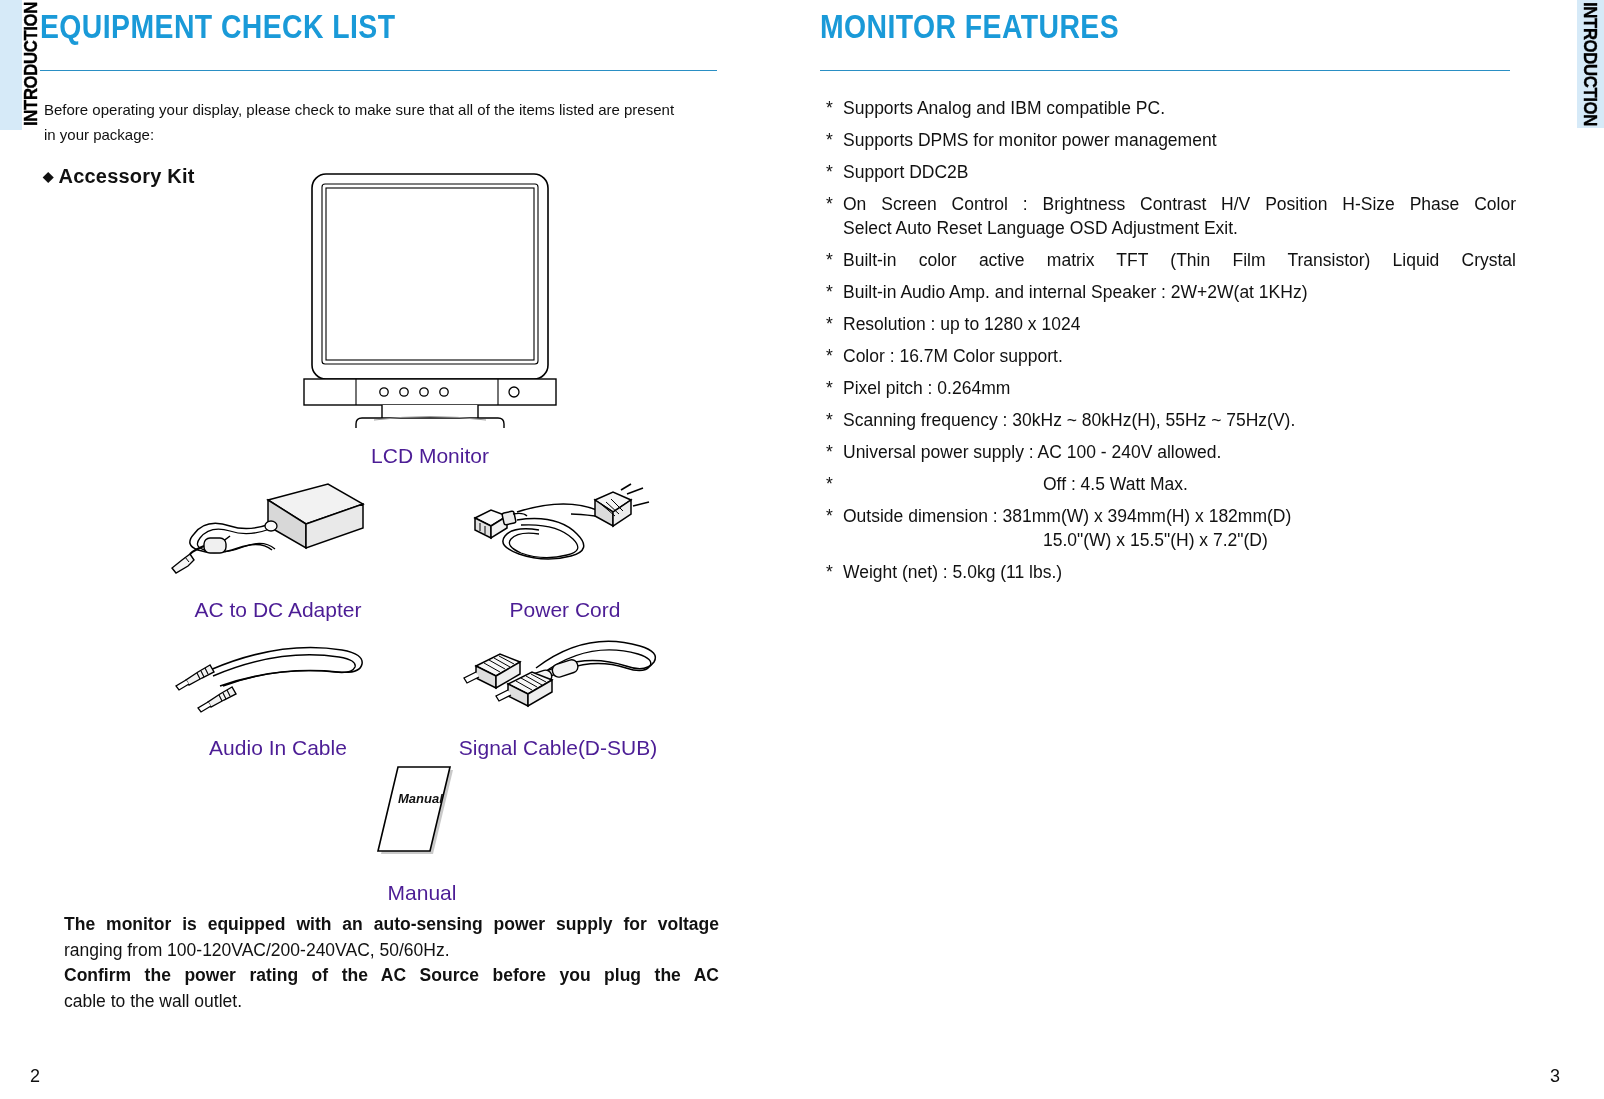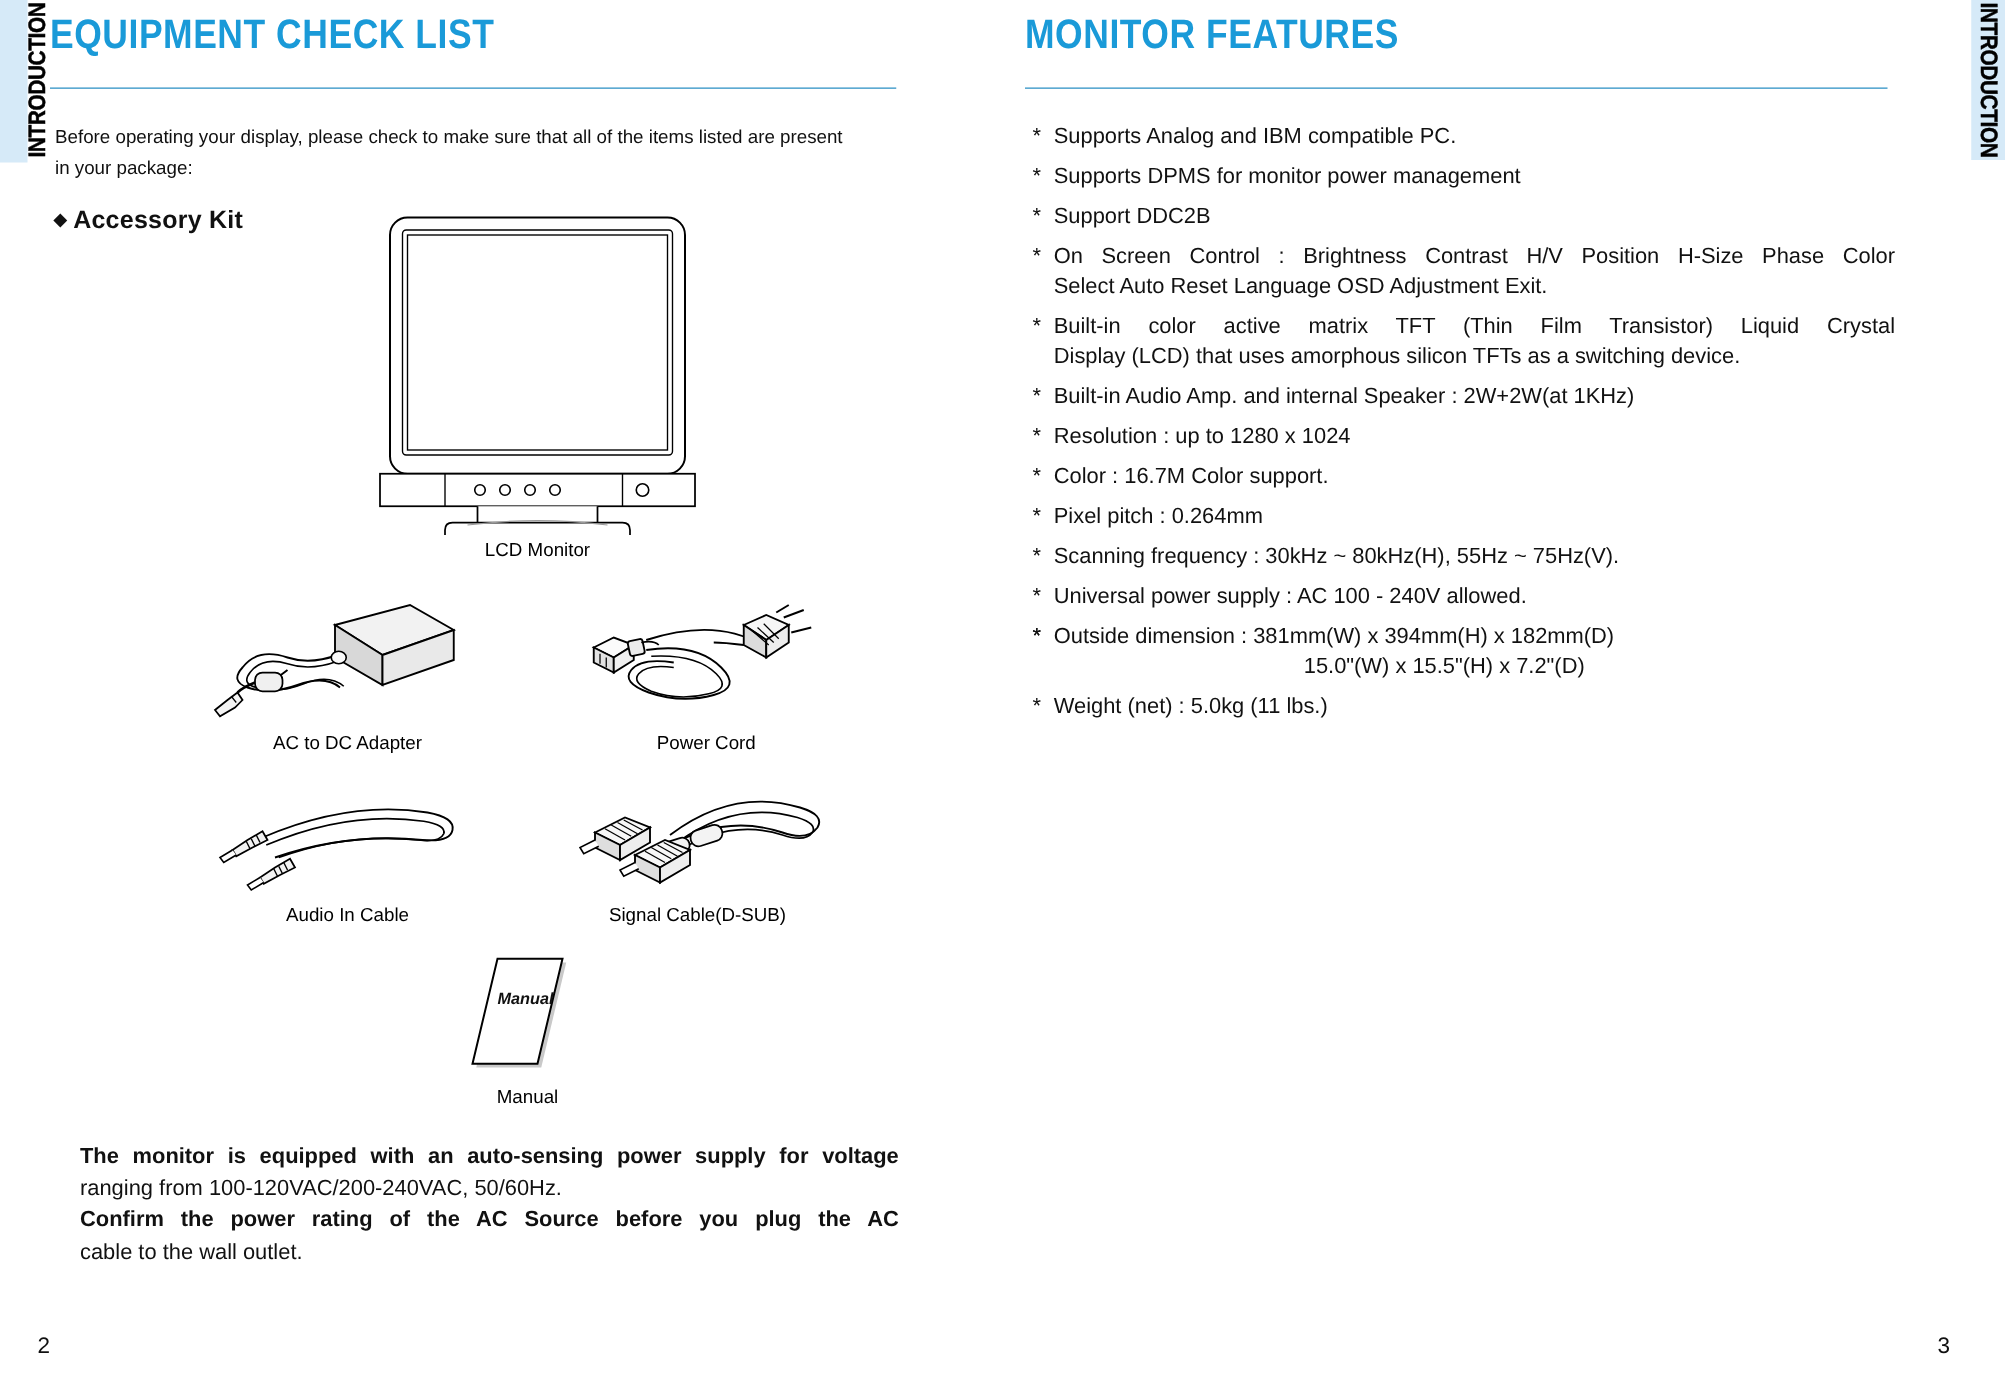--- a/index.html
+++ b/index.html
@@ -105,23 +105,23 @@
     font-size: 16px;
     margin-right: 4px;
   }
 
   
   .prod {
     position: absolute;
     text-align: center;
   }
   .prod .caption {
-    font-size: 15px;
-    color: #000000;
-    margin-top: 4px;
+    font-size: 21px;
+    color: #4c1d95;
+    margin-top: 16px;
     white-space: nowrap;
   }
 
   #prod-monitor { left: 230px; top: 168px; width: 320px; }
   #prod-adapter { left: 118px; top: 472px; width: 240px; }
   #prod-powercord { left: 405px; top: 472px; width: 240px; }
   #prod-audio   { left: 118px; top: 610px; width: 240px; }
   #prod-signal  { left: 398px; top: 610px; width: 240px; }
   #prod-manual  { left: 282px; top: 755px; width: 200px; }
 
@@ -436,21 +436,20 @@
 
     <div class="feat stretch">
       <span class="star">*</span>
       <span class="l1">On Screen Control : Brightness Contrast H/V Position H-Size Phase Color</span>
       <span class="cont">Select Auto Reset Language OSD Adjustment Exit.</span>
     </div>
 
     <div class="feat stretch">
       <span class="star">*</span>
       <span class="l1">Built-in color active matrix TFT (Thin Film Transistor) Liquid Crystal</span>
-      <span class="cont">Display (LCD) that uses amorphous silicon TFTs as a switching device.</span>
     </div>
 
     <div class="feat">
       <span class="star">*</span>
       <span class="cont">Built-in Audio Amp. and internal Speaker : 2W+2W(at 1KHz)</span>
     </div>
 
     <div class="feat">
       <span class="star">*</span>
       <span class="cont">Resolution : up to 1280 x 1024</span>
@@ -471,20 +470,21 @@
       <span class="cont">Scanning frequency : 30kHz ~ 80kHz(H), 55Hz ~ 75Hz(V).</span>
     </div>
 
     <div class="feat">
       <span class="star">*</span>
       <span class="cont">Universal power supply : AC 100 - 240V allowed.</span>
     </div>
 
     <div class="feat">
       <span class="star">*</span>
+      <span class="indent-center">Off : 4.5 Watt Max.</span>
     </div>
 
     <div class="feat">
       <span class="star">*</span>
       <span class="cont">Outside dimension : 381mm(W) x 394mm(H) x 182mm(D)</span>
       <span class="indent-center">15.0"(W) x 15.5"(H) x 7.2"(D)</span>
     </div>
 
     <div class="feat">
       <span class="star">*</span>

